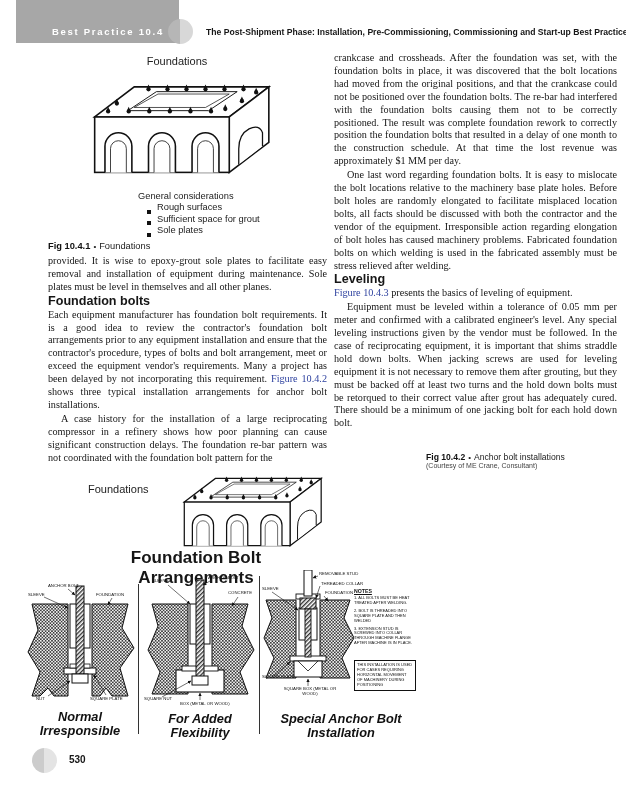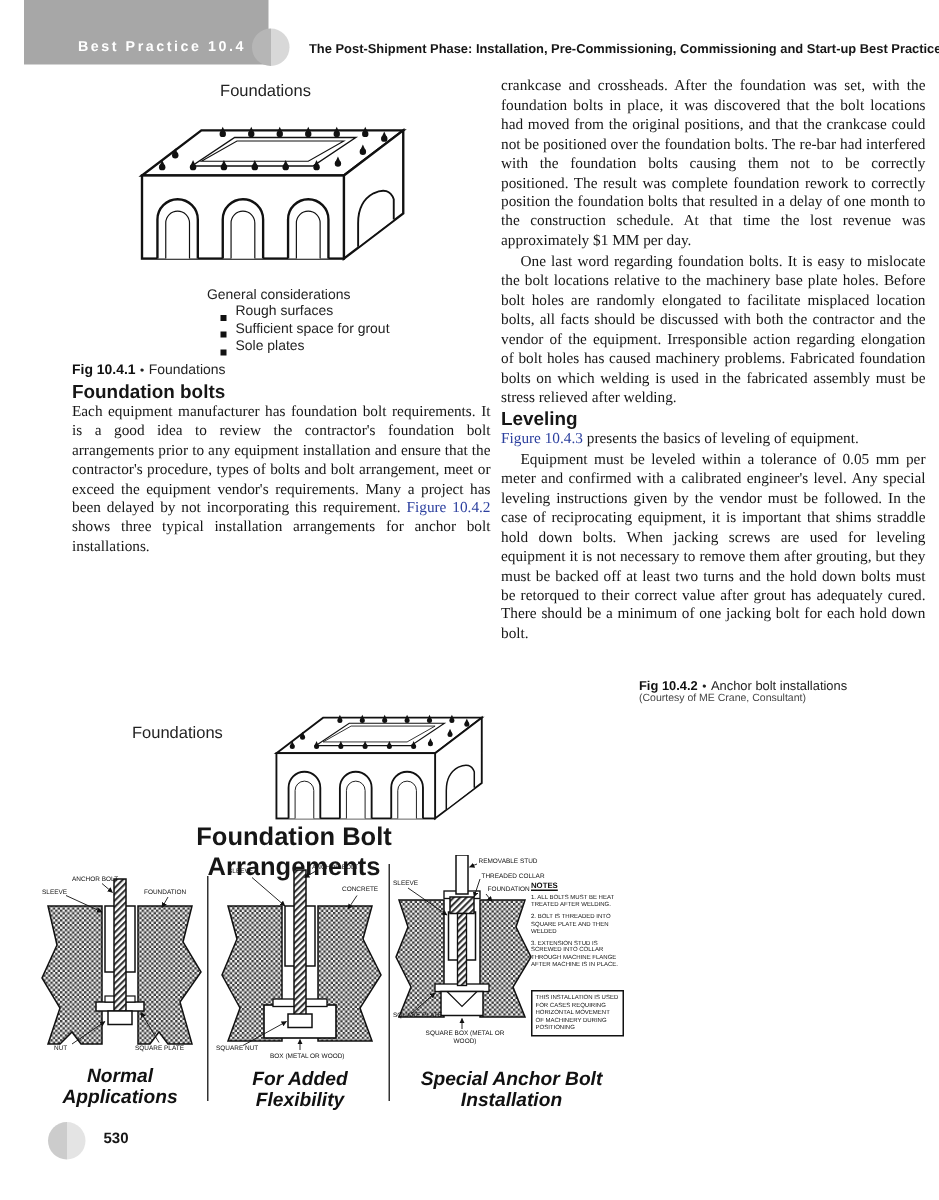--- a/index.html
+++ b/index.html
@@ -139,22 +139,24 @@
     <div class="gc-row">
       <span class="gc-sq"></span>
       <span>Sole plates</span>
     </div>
   </div>
   <div class="abs figcap" style="left:32px; top:241px;">
     <b>Fig 10.4.1</b><span class="capdot">•</span><span>Foundations</span>
   </div>
 
   <div class="col" style="left:32px; top:255px; width:279px;">
+    <p>provided. It is wise to epoxy-grout sole plates to facilitate easy removal and installation of equipment during maintenance. Sole plates must be level in themselves and all other planes.</p>
     <p class="h2">Foundation bolts</p>
     <p><span>Each equipment manufacturer has foundation bolt requirements. It is a good idea to review the contractor's foundation bolt arrangements prior to any equipment installation and ensure that the contractor's procedure, types of bolts and bolt arrangement, meet or exceed the equipment vendor's requirements. Many a project has been delayed by not incorporating this requirement. </span><span class="link">Figure 10.4.2</span><span> shows three typical installation arrangements for anchor bolt installations.</span></p>
+    <p class="ind">A case history for the installation of a large reciprocating compressor in a refinery shows how poor planning can cause significant construction delays. The foundation re-bar pattern was not coordinated with the foundation bolt pattern for the</p>
   </div>
 
   <div class="col" style="left:318px; top:52px; width:283px;">
     <p>crankcase and crossheads. After the foundation was set, with the foundation bolts in place, it was discovered that the bolt locations had moved from the original positions, and that the crankcase could not be positioned over the foundation bolts. The re-bar had interfered with the foundation bolts causing them not to be correctly positioned. The result was complete foundation rework to correctly position the foundation bolts that resulted in a delay of one month to the construction schedule. At that time the lost revenue was approximately $1 MM per day.</p>
     <p class="ind">One last word regarding foundation bolts. It is easy to mislocate the bolt locations relative to the machinery base plate holes. Before bolt holes are randomly elongated to facilitate misplaced location bolts, all facts should be discussed with both the contractor and the vendor of the equipment. Irresponsible action regarding elongation of bolt holes has caused machinery problems. Fabricated foundation bolts on which welding is used in the fabricated assembly must be stress relieved after welding.</p>
     <p class="h2">Leveling</p>
     <p><span class="link">Figure 10.4.3</span><span> presents the basics of leveling of equipment.</span></p>
     <p class="ind">Equipment must be leveled within a tolerance of 0.05 mm per meter and confirmed with a calibrated engineer's level. Any special leveling instructions given by the vendor must be followed. In the case of reciprocating equipment, it is important that shims straddle hold down bolts. When jacking screws are used for leveling equipment it is not necessary to remove them after grouting, but they must be backed off at least two turns and the hold down bolts must be retorqued to their correct value after grout has adequately cured. There should be a minimum of one jacking bolt for each hold down bolt.</p>
   </div>
 
@@ -189,21 +191,21 @@
       <line x1="20" y1="13" x2="44" y2="24" stroke="#111" stroke-width="0.6" marker-end="url(#arr)"></line>
       <line x1="88" y1="14" x2="84" y2="21" stroke="#111" stroke-width="0.6" marker-end="url(#arr)"></line>
       <line x1="24" y1="112" x2="46" y2="97" stroke="#111" stroke-width="0.6" marker-end="url(#arr)"></line>
       <line x1="82" y1="111" x2="70" y2="91" stroke="#111" stroke-width="0.6" marker-end="url(#arr)"></line>
     </svg>
     <div class="lbl" style="left:24px; top:0;">ANCHOR BOLT</div>
     <div class="lbl" style="left:4px; top:9px;">SLEEVE</div>
     <div class="lbl" style="left:72px; top:9px;">FOUNDATION</div>
     <div class="lbl" style="left:12px; top:113px;">NUT</div>
     <div class="lbl" style="left:66px; top:113px;">SQUARE PLATE</div>
-    <div class="panel-caption" style="left:0; top:126px; width:112px;">Normal Applications</div>
+    <div class="panel-caption" style="left:0; top:126px; width:112px;">Normal Irresponsible</div>
   </div>
 
   <div class="panel" style="left:246px; top:570px; width:156px; height:178px;">
     <svg width="96" height="130" viewBox="0 0 96 130" style="position:absolute; left:0; top:0;">
       <polygon points="4,30 34,30 34,108 4,108 12,88 2,68 10,48" fill="url(#cc)" stroke="#111" stroke-width="1"></polygon>
       <polygon points="58,30 88,30 82,48 92,68 80,88 88,108 58,108" fill="url(#cc)" stroke="#111" stroke-width="1"></polygon>
       <rect x="37" y="38" width="18" height="32" fill="#fff" stroke="#111" stroke-width="1"></rect>
       <rect x="28" y="86" width="36" height="5" fill="#fff" stroke="#111" stroke-width="0.9"></rect>
       <rect x="32" y="91" width="28" height="16" fill="#fff" stroke="#111" stroke-width="1"></rect>
       <path d="M36,91 l10,10 10,-10" fill="none" stroke="#111" stroke-width="0.8"></path>

